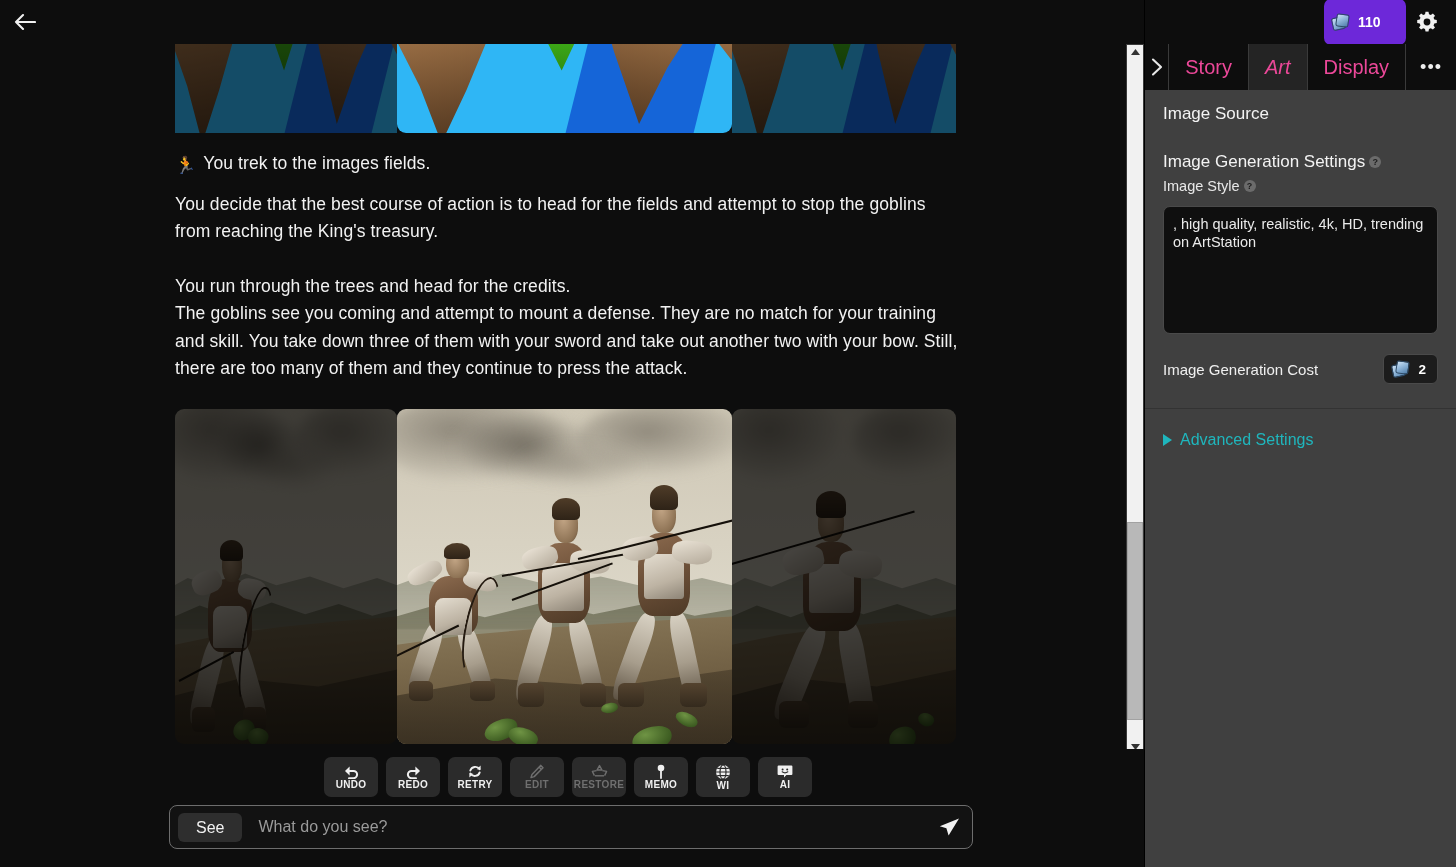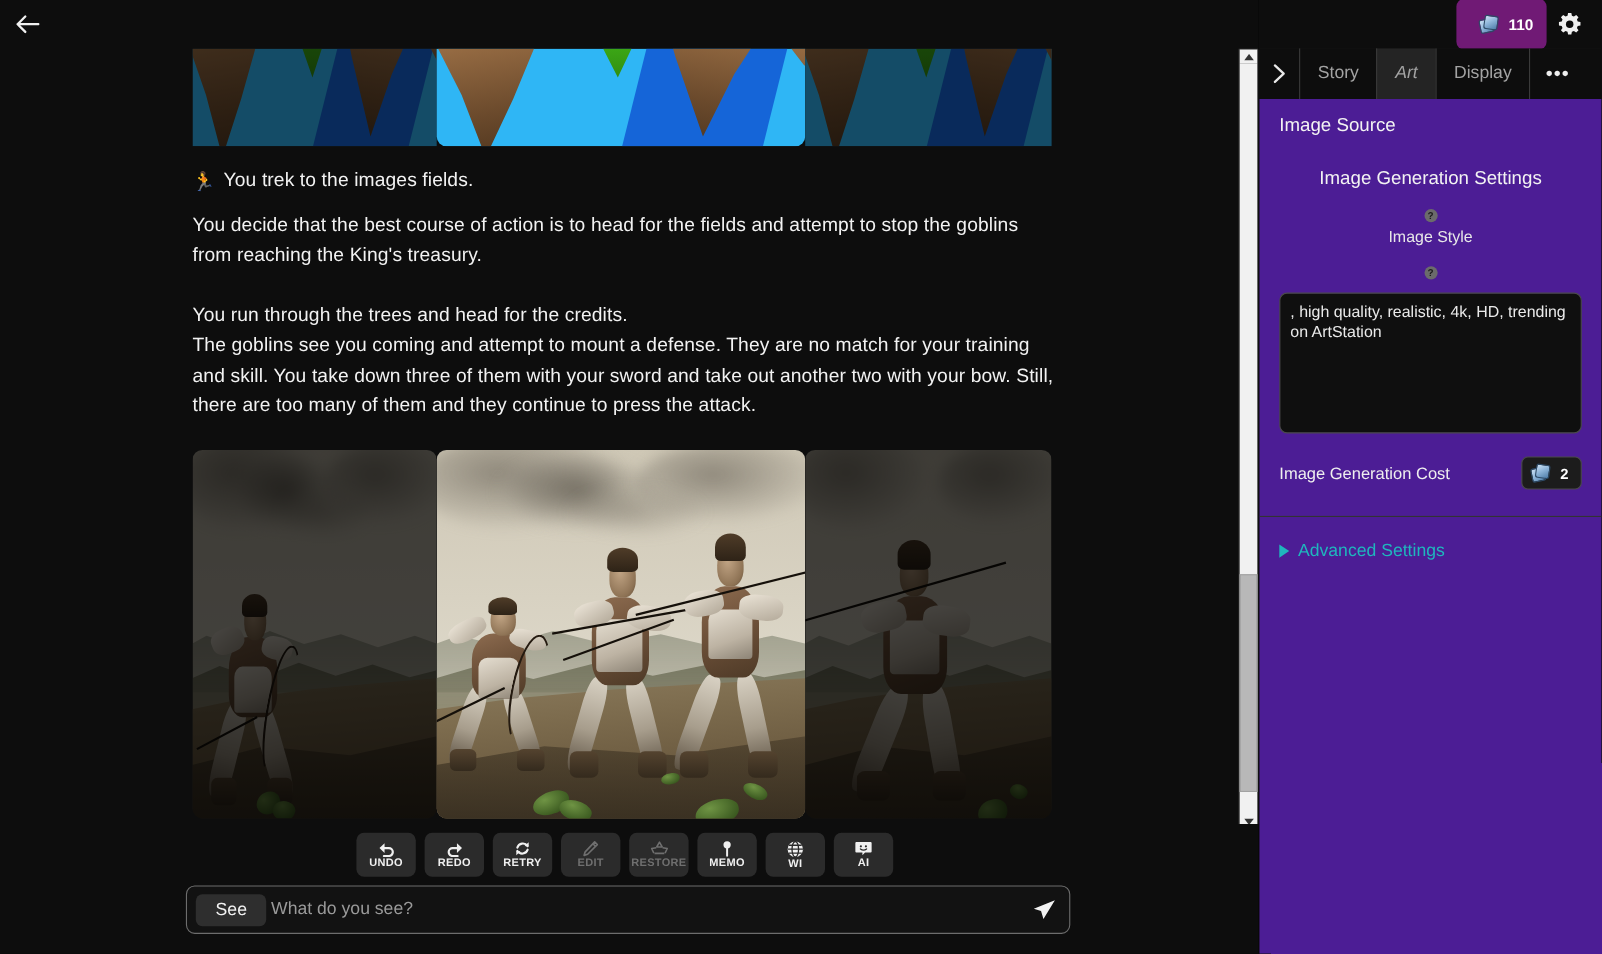--- a/index.html
+++ b/index.html
@@ -243,21 +243,21 @@
     border-radius:6px;
     font-size:16px;
     padding:5px 18px;
     cursor:pointer;
     line-height:19px;
   }
   .prompt-input {
     flex:1; background:transparent; border:0; outline:0;
     color:#f2f2f2; font-size:16px;
     font-family:"Liberation Sans", sans-serif;
-    padding-left:4px;
+    padding-left:16px;
   }
   .prompt-input::placeholder { color:#9a9a9a; }
   .send-btn { width:26px; height:26px; display:flex; align-items:center; justify-content:center; cursor:pointer; }
 
   
   .story-scrollbar {
     position:absolute; right:0px; top:0px;
     width:18px; height:710px;
     background:#0d0d0d;
     border:1px solid #3a3a3a;
@@ -279,56 +279,56 @@
     display:flex; flex-direction:column;
     border-left:1px solid #000;
   }
   .sb-topbar {
     height:44px; flex:0 0 44px;
     background:#0d0d0d;
     display:flex; align-items:center; justify-content:flex-end;
     gap:6px; padding-right:14px;
   }
   .credit-pill {
-    background:#701a75; border-radius:7px;
+    background:#6d28d9; border-radius:7px;
     height:46px; min-width:82px;
-    display:flex; align-items:center; justify-content:flex-end;
+    display:flex; align-items:center; justify-content:flex-start;
     gap:8px; padding:0 12px 0 8px;
     cursor:pointer;
   }
   .credit-pill .num { color:#fff; font-size:14px; font-weight:bold; }
   .gear-btn { width:30px; height:30px; display:flex; align-items:center; justify-content:center; cursor:pointer; }
 
   .tabbar {
     height:46px; flex:0 0 46px;
     background:#0d0d0d;
     display:flex; align-items:stretch;
   }
   .tab-expand {
     width:36px; display:flex; align-items:center; justify-content:center;
     color:#e8e8e8; cursor:pointer;
   }
   .tab {
     display:flex; align-items:center; justify-content:center;
     padding: 0 16px;
-    color:#a3a3a3; font-size:16px;
+    color:#ec4899; font-size:20px;
     border-left:1px solid #3a3a3a;
     cursor:pointer;
   }
   .tab.active { background:#242424;font-style:italic; }
   .tab-more {
     display:flex; align-items:center; justify-content:center;
     padding:0 14px; border-left:1px solid #3a3a3a;
     color:#ededed; font-size:18px; letter-spacing:1px; cursor:pointer;
   }
 
-  .sb-body { flex:1; background:#4c1d95; padding: 14px 18px 0 18px; overflow:hidden; }
+  .sb-body { flex:1; background:#404040; padding: 14px 18px 0 18px; overflow:hidden; }
 
   .sec-title { color:#f3f3f3; font-size:17px; margin-bottom:10px; }
-  .sec-title-row { display:flex; align-items:center; gap:18px; margin-bottom:6px;flex-direction:column; }
+  .sec-title-row { display:flex; align-items:center; gap:4px; margin-bottom:6px; }
   .help-dot {
     width:12px; height:12px; border-radius:50%;
     background:#6b6b6b; color:#1c1c1c; font-size:9px; font-weight:bold;
     display:inline-flex; align-items:center; justify-content:center;
     cursor:pointer; flex:0 0 12px;
   }
 
   .source-card {
     background:#1c1c1c; border:1px solid #4a4a4a; border-radius:7px;
     display:flex; align-items:center; gap:11px;

